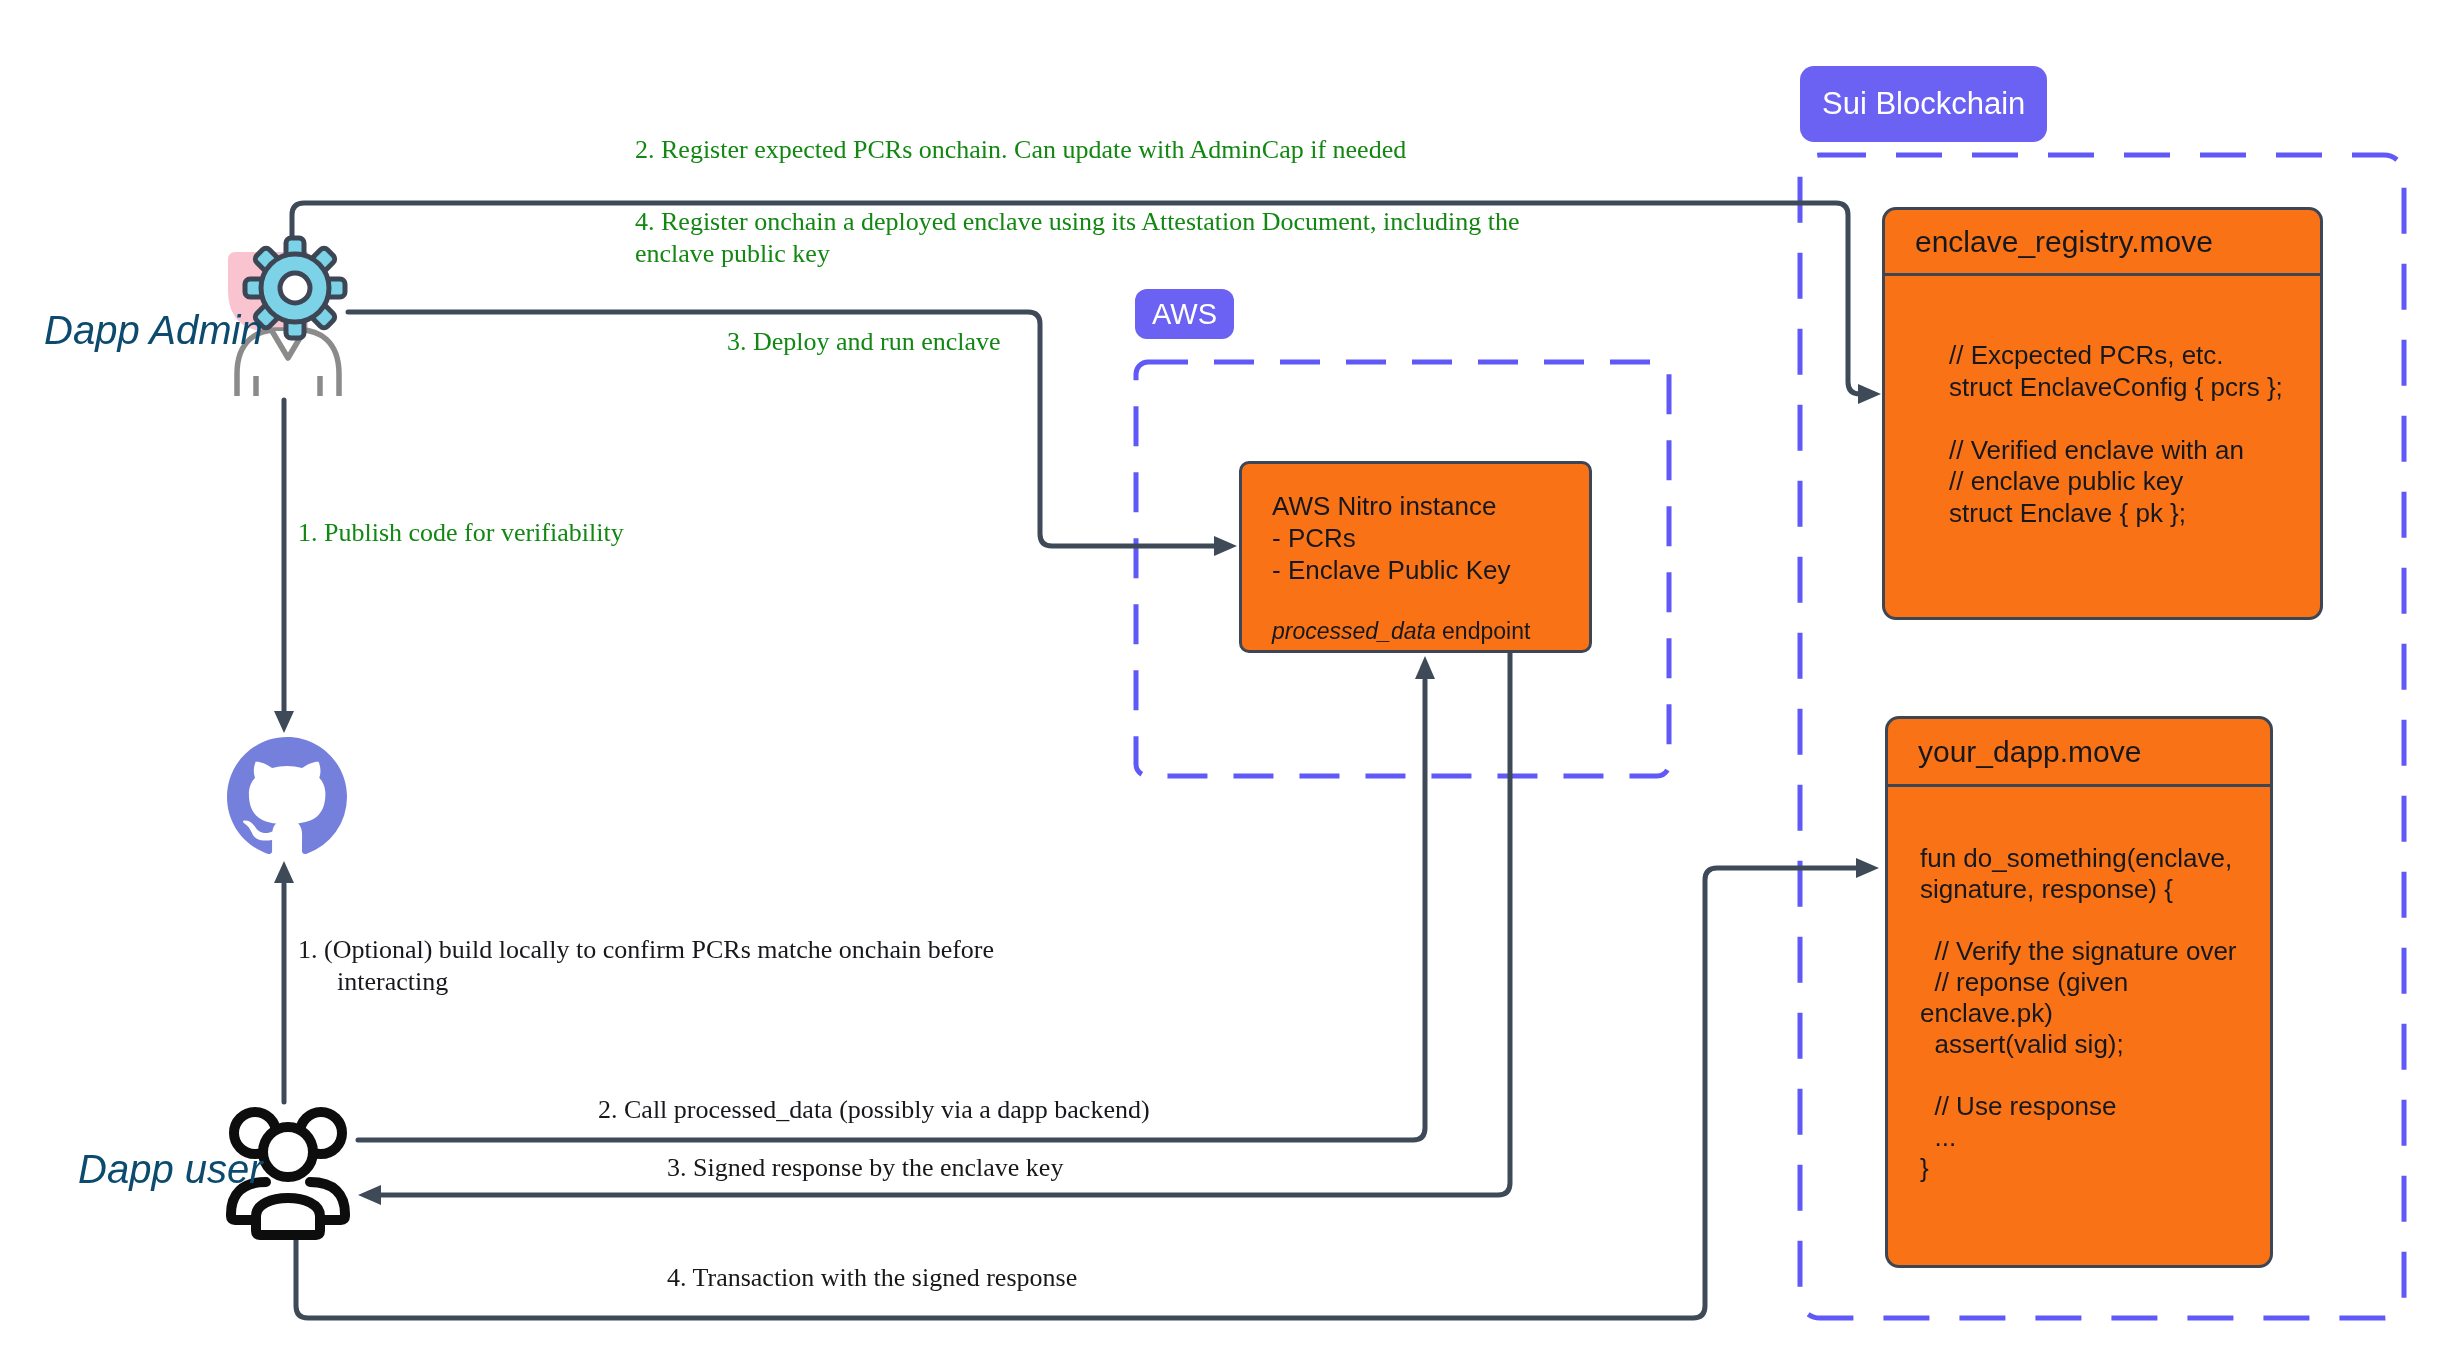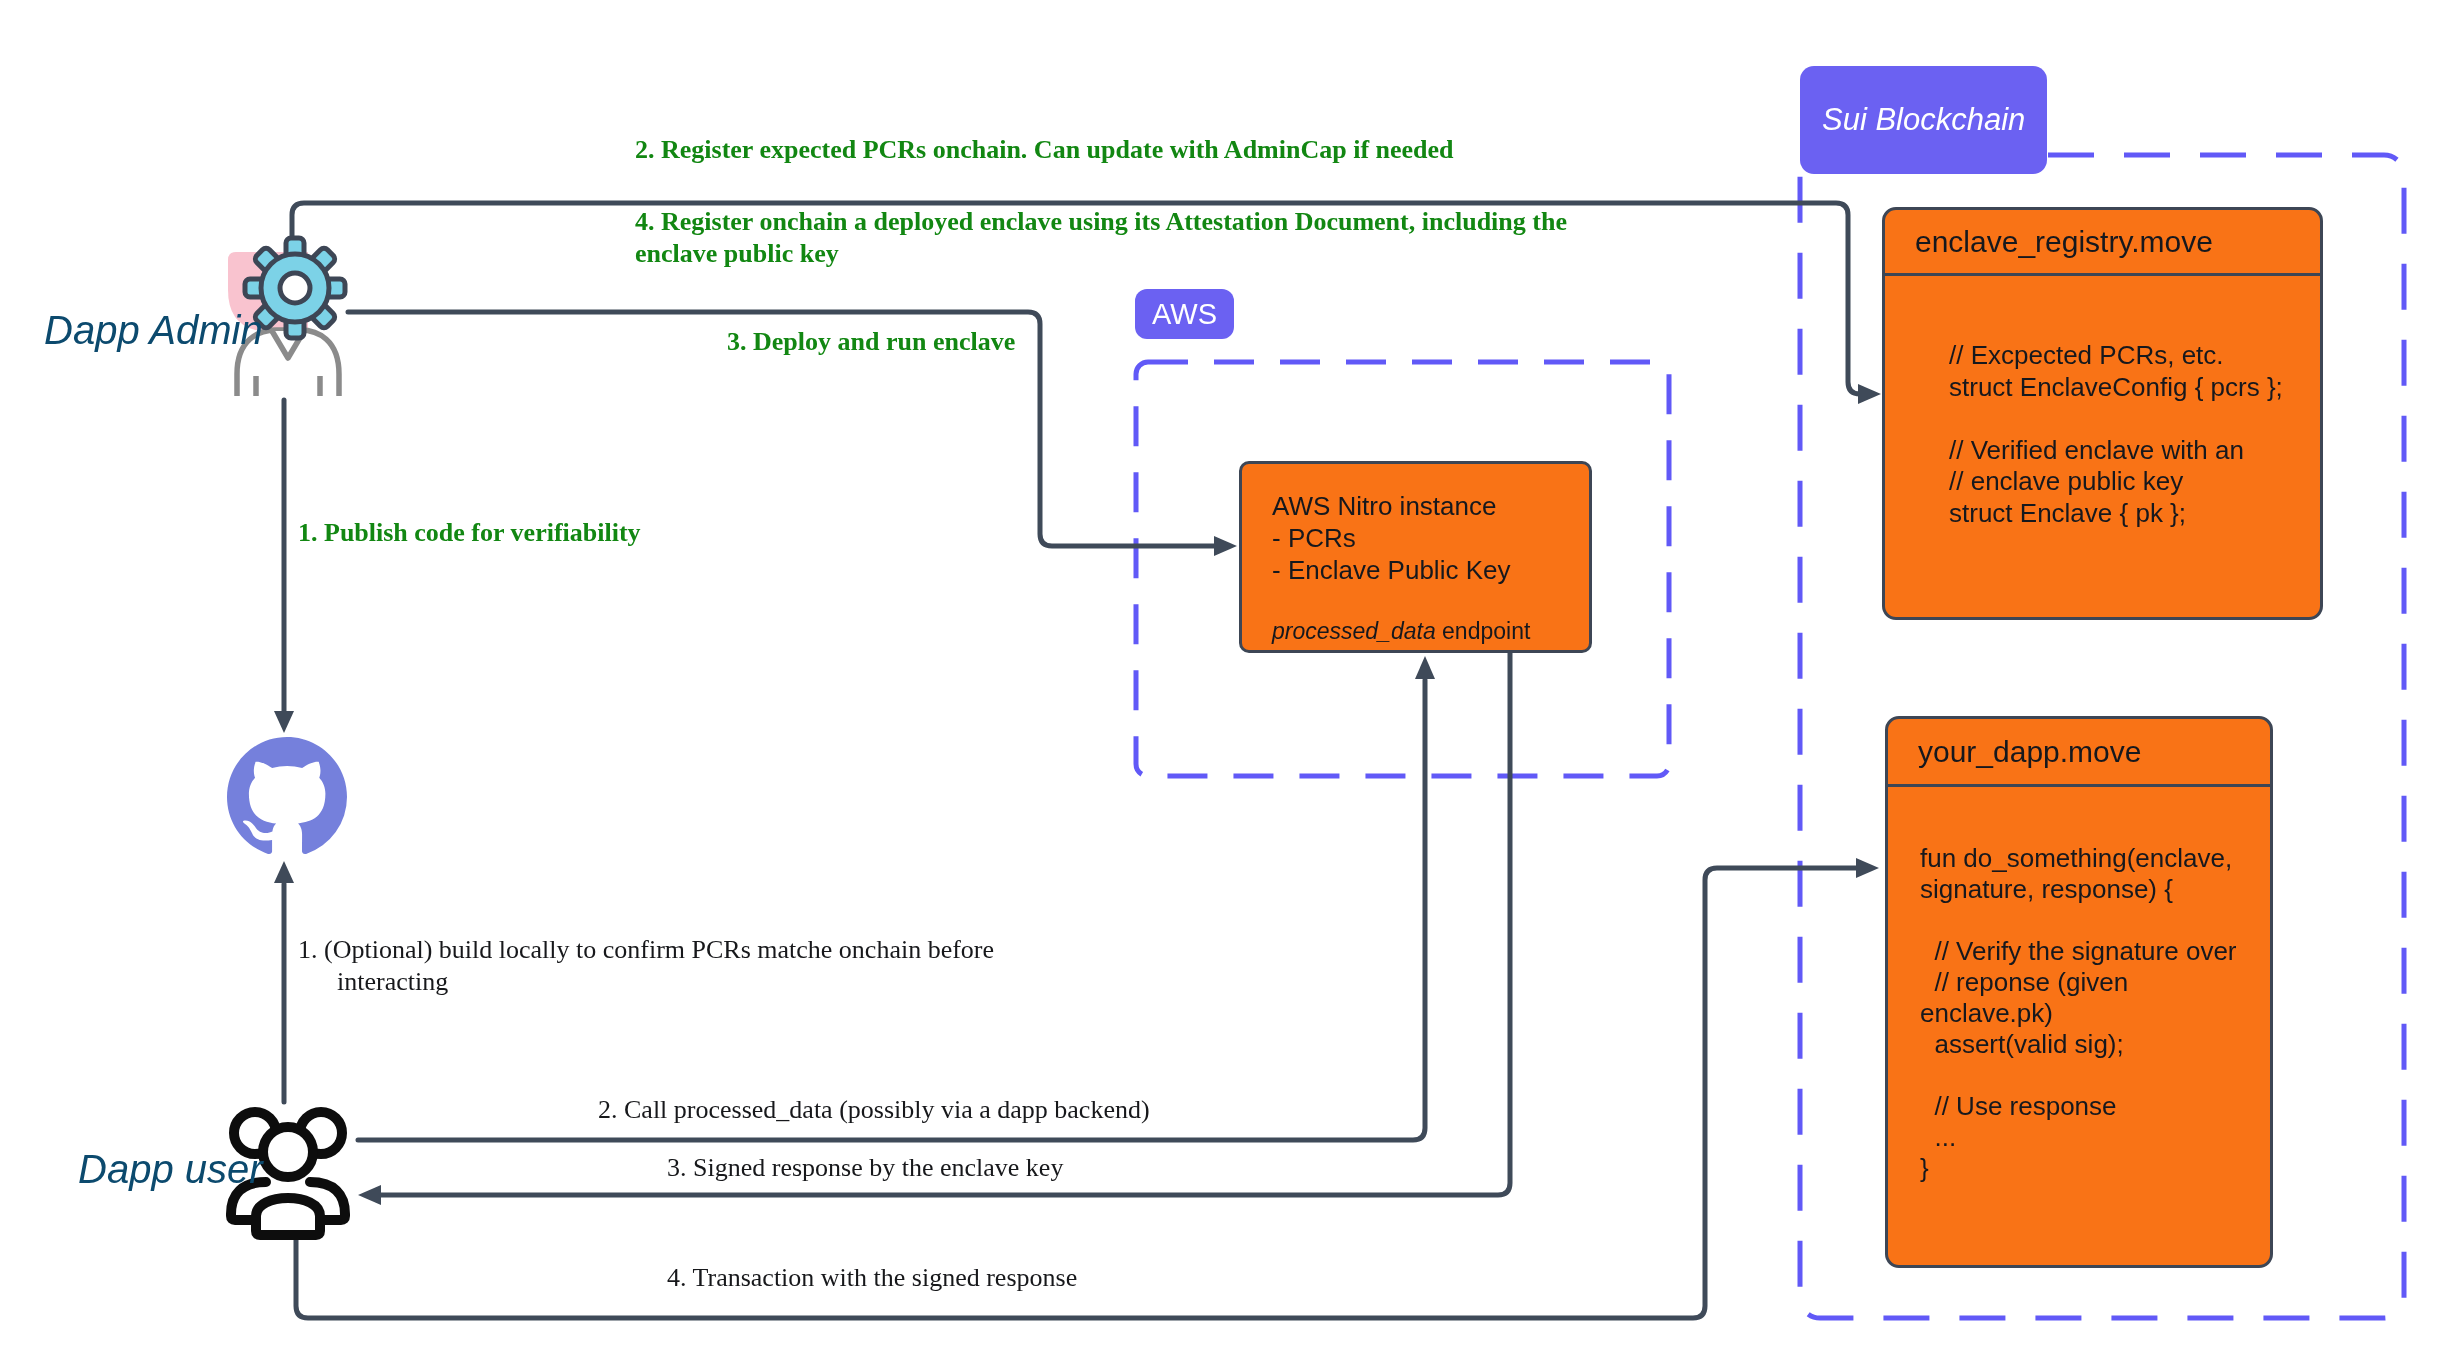--- a/index.html
+++ b/index.html
@@ -2,40 +2,40 @@
 <html><head>
 <meta charset="utf-8">
 <style>
   html,body{margin:0;padding:0;background:#ffffff;}
   .canvas{position:relative;width:2443px;height:1361px;background:#ffffff;overflow:hidden;
           font-family:"Liberation Sans",sans-serif;}
   svg.overlay{position:absolute;left:0;top:0;z-index:1;}
   .badge{position:absolute;z-index:3;display:inline-flex;align-items:center;
          background:#6B61F2;color:#ffffff;border-radius:14px;
          font-family:"Liberation Sans",sans-serif;}
-  .badge.sui{left:1800px;top:66px;height:76px;padding:16px 22px;font-size:31px;font-style:italic;}
+  .badge.sui{left:1800px;top:66px;height:76px;padding:0 22px;font-size:31px;}
   .badge.aws{left:1135px;top:289px;height:50px;padding:0 17px;font-size:29px;border-radius:12px;}
   .node-box{position:absolute;z-index:2;background:#f97316;border:3px solid #3d4655;
             border-radius:14px;box-sizing:border-box;color:#16181d;}
   .node-box .title{border-bottom:3px solid #3d4655;display:flex;align-items:center;
                    padding-left:30px;font-size:30px;}
   .code{font-size:26px;line-height:31.5px;white-space:pre-wrap;}
   #reg-box{left:1882px;top:207px;width:441px;height:413px;}
   #reg-box .title{height:63px;}
   #reg-box .code{padding:64px 10px 0 36px;margin-left:28px;}
   #dapp-box{left:1885px;top:716px;width:388px;height:552px;}
   #dapp-box .title{height:65px;}
   #dapp-box .code{padding:56px 10px 0 32px;line-height:31px;}
   #nitro-box{left:1239px;top:461px;width:353px;height:192px;border-radius:10px;}
   #nitro-box .code{padding:26px 10px 0 30px;line-height:32px;}
   #nitro-endpoint{position:absolute;left:30px;top:154px;font-size:23px;}
   .label{position:absolute;z-index:3;color:#0c4a6e;font-size:40px;font-style:italic;}
   .ann{position:absolute;z-index:4;font-family:"Liberation Serif","DejaVu Serif",serif;
        font-size:26px;line-height:32px;white-space:pre-wrap;}
-  .ann.green{color:#128712;font-weight:bold;}
+  .ann.green{color:#128712;}
   .ann.black{color:#17181b;}
 </style>
 </head>
 <body>
 
 <div class="canvas">
 
   <svg class="overlay" width="2443" height="1361" viewBox="0 0 2443 1361">
 
     <rect x="1800" y="155" width="604" height="1163" rx="20" fill="none" stroke="#6159F7" stroke-width="5" stroke-dasharray="46 30"></rect>

